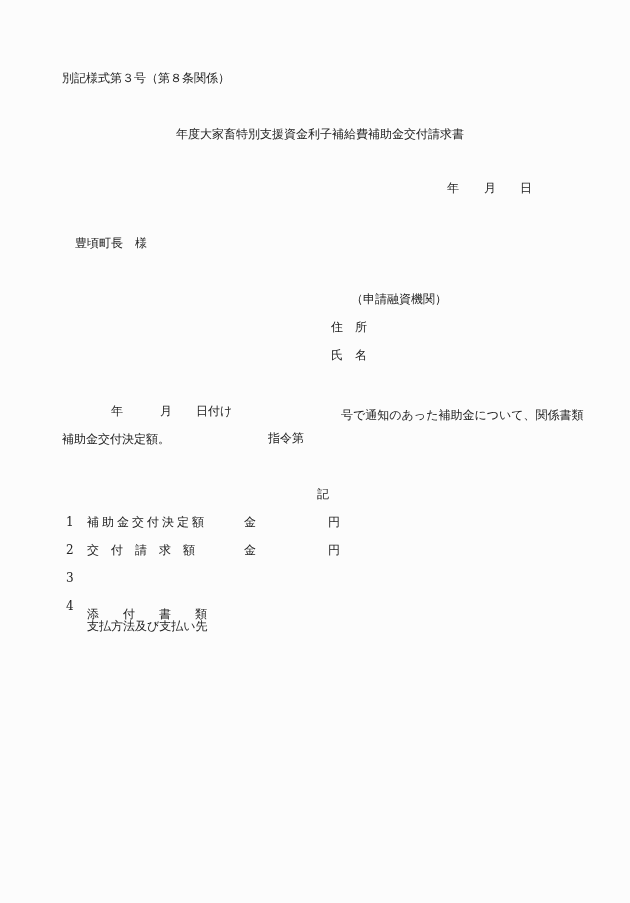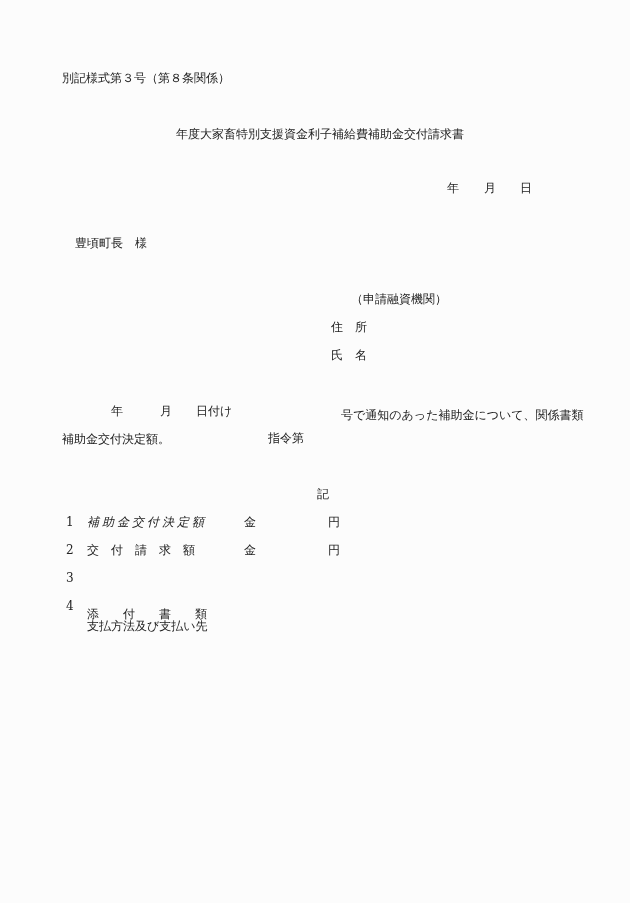--- a/index.html
+++ b/index.html
@@ -6,21 +6,21 @@
     body {
       width: 630px; height: 903px;
       background: #fcfcfc;
       position: relative;
       overflow: hidden;
       font-family: "DejaVu Serif", "Liberation Serif", serif;
       color: #222;
       font-size: 12px;
     }
     .abs { position: absolute; white-space: nowrap; line-height: 14px; text-align: center; }
-    .spaced { letter-spacing: 3px; font-style: italic; }
+    .spaced { letter-spacing: 3px; }
   </style>
 </head>
 <body>
 
 <div>
 
   <div class="abs" style="left:62px; top:71px;">別記様式第３号（第８条関係）</div>
 
   <div class="abs" style="left:176px; top:127px;">年度大家畜特別支援資金利子補給費補助金交付請求書</div>
 

